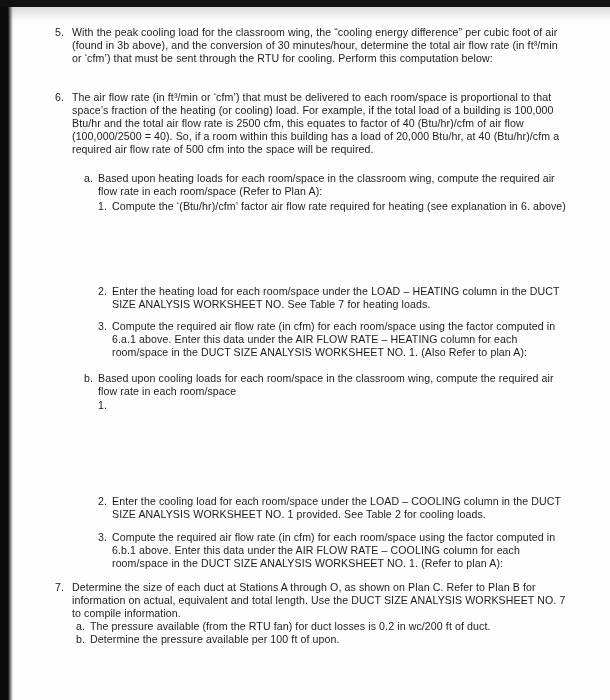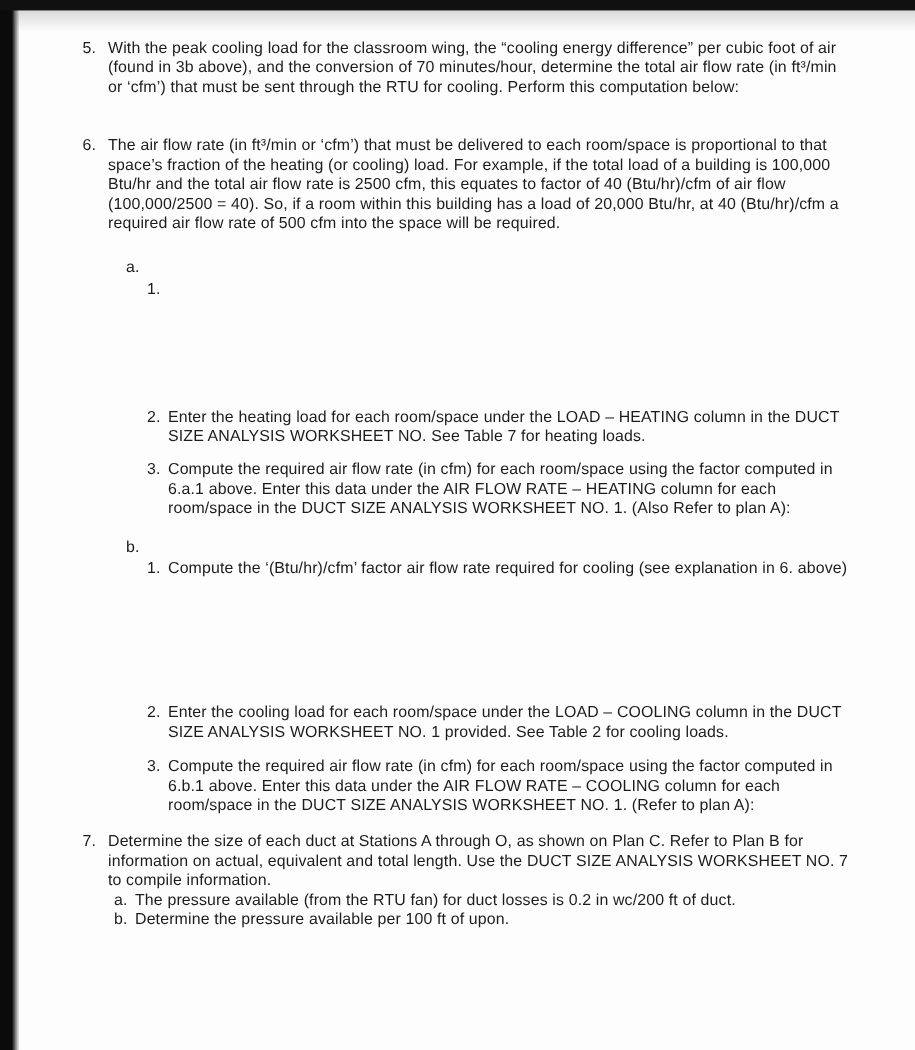--- a/index.html
+++ b/index.html
@@ -64,53 +64,55 @@
 <body>
 
 <div class="scan-top"></div>
 <div class="scan-top-shadow"></div>
 <div class="scan-left"></div>
 
 <div class="content">
 
   <div class="para l1">
     <span class="num">5.</span>
-    <span class="text">With the peak cooling load for the classroom wing, the “cooling energy difference” per cubic foot of air (found in 3b above), and the conversion of 70 minutes/hour, determine the total air flow rate (in ft³/min or ‘cfm’) that must be sent through the RTU for cooling. Perform this computation below:</span>
+    <span class="text">With the peak cooling load for the classroom wing, the “cooling energy difference” per cubic foot of air (found in 3b above), and the conversion of 30 minutes/hour, determine the total air flow rate (in ft³/min or ‘cfm’) that must be sent through the RTU for cooling. Perform this computation below:</span>
   </div>
 
   <div class="para l1 m-item6">
     <span class="num">6.</span>
     <span class="text">The air flow rate (in ft³/min or ‘cfm’) that must be delivered to each room/space is proportional to that space’s fraction of the heating (or cooling) load. For example, if the total load of a building is 100,000 Btu/hr and the total air flow rate is 2500 cfm, this equates to factor of 40 (Btu/hr)/cfm of air flow (100,000/2500 = 40). So, if a room within this building has a load of 20,000 Btu/hr, at 40 (Btu/hr)/cfm a required air flow rate of 500 cfm into the space will be required.</span>
   </div>
 
   <div class="para l2 m-item6a">
     <span class="num">a.</span>
+    <span class="text">Based upon heating loads for each room/space in the classroom wing, compute the required air flow rate in each room/space (Refer to Plan A):</span>
   </div>
 
   <div class="para l3 m-item6a1">
     <span class="num">1.</span>
+    <span class="text">Compute the ‘(Btu/hr)/cfm’ factor air flow rate required for heating (see explanation in 6. above)</span>
   </div>
 
   <div class="para l3 m-item6a2">
     <span class="num">2.</span>
     <span class="text">Enter the heating load for each room/space under the LOAD – HEATING column in the DUCT SIZE ANALYSIS WORKSHEET NO. See Table 7 for heating loads.</span>
   </div>
 
   <div class="para l3 m-item6a3">
     <span class="num">3.</span>
     <span class="text">Compute the required air flow rate (in cfm) for each room/space using the factor computed in 6.a.1 above. Enter this data under the AIR FLOW RATE – HEATING column for each room/space in the DUCT SIZE ANALYSIS WORKSHEET NO. 1. (Also Refer to plan A):</span>
   </div>
 
   <div class="para l2 m-item6b">
     <span class="num">b.</span>
+    <span class="text">Based upon cooling loads for each room/space in the classroom wing, compute the required air flow rate in each room/space</span>
   </div>
 
   <div class="para l3 m-item6b1">
     <span class="num">1.</span>
-    <span class="text">Compute the ‘(Btu/hr)/cfm’ factor air flow rate required for cooling (see explanation in 6. above)</span>
   </div>
 
   <div class="para l3 m-item6b2">
     <span class="num">2.</span>
     <span class="text">Enter the cooling load for each room/space under the LOAD – COOLING column in the DUCT SIZE ANALYSIS WORKSHEET NO. 1 provided. See Table 2 for cooling loads.</span>
   </div>
 
   <div class="para l3 m-item6b3">
     <span class="num">3.</span>
     <span class="text">Compute the required air flow rate (in cfm) for each room/space using the factor computed in 6.b.1 above. Enter this data under the AIR FLOW RATE – COOLING column for each room/space in the DUCT SIZE ANALYSIS WORKSHEET NO. 1. (Refer to plan A):</span>

